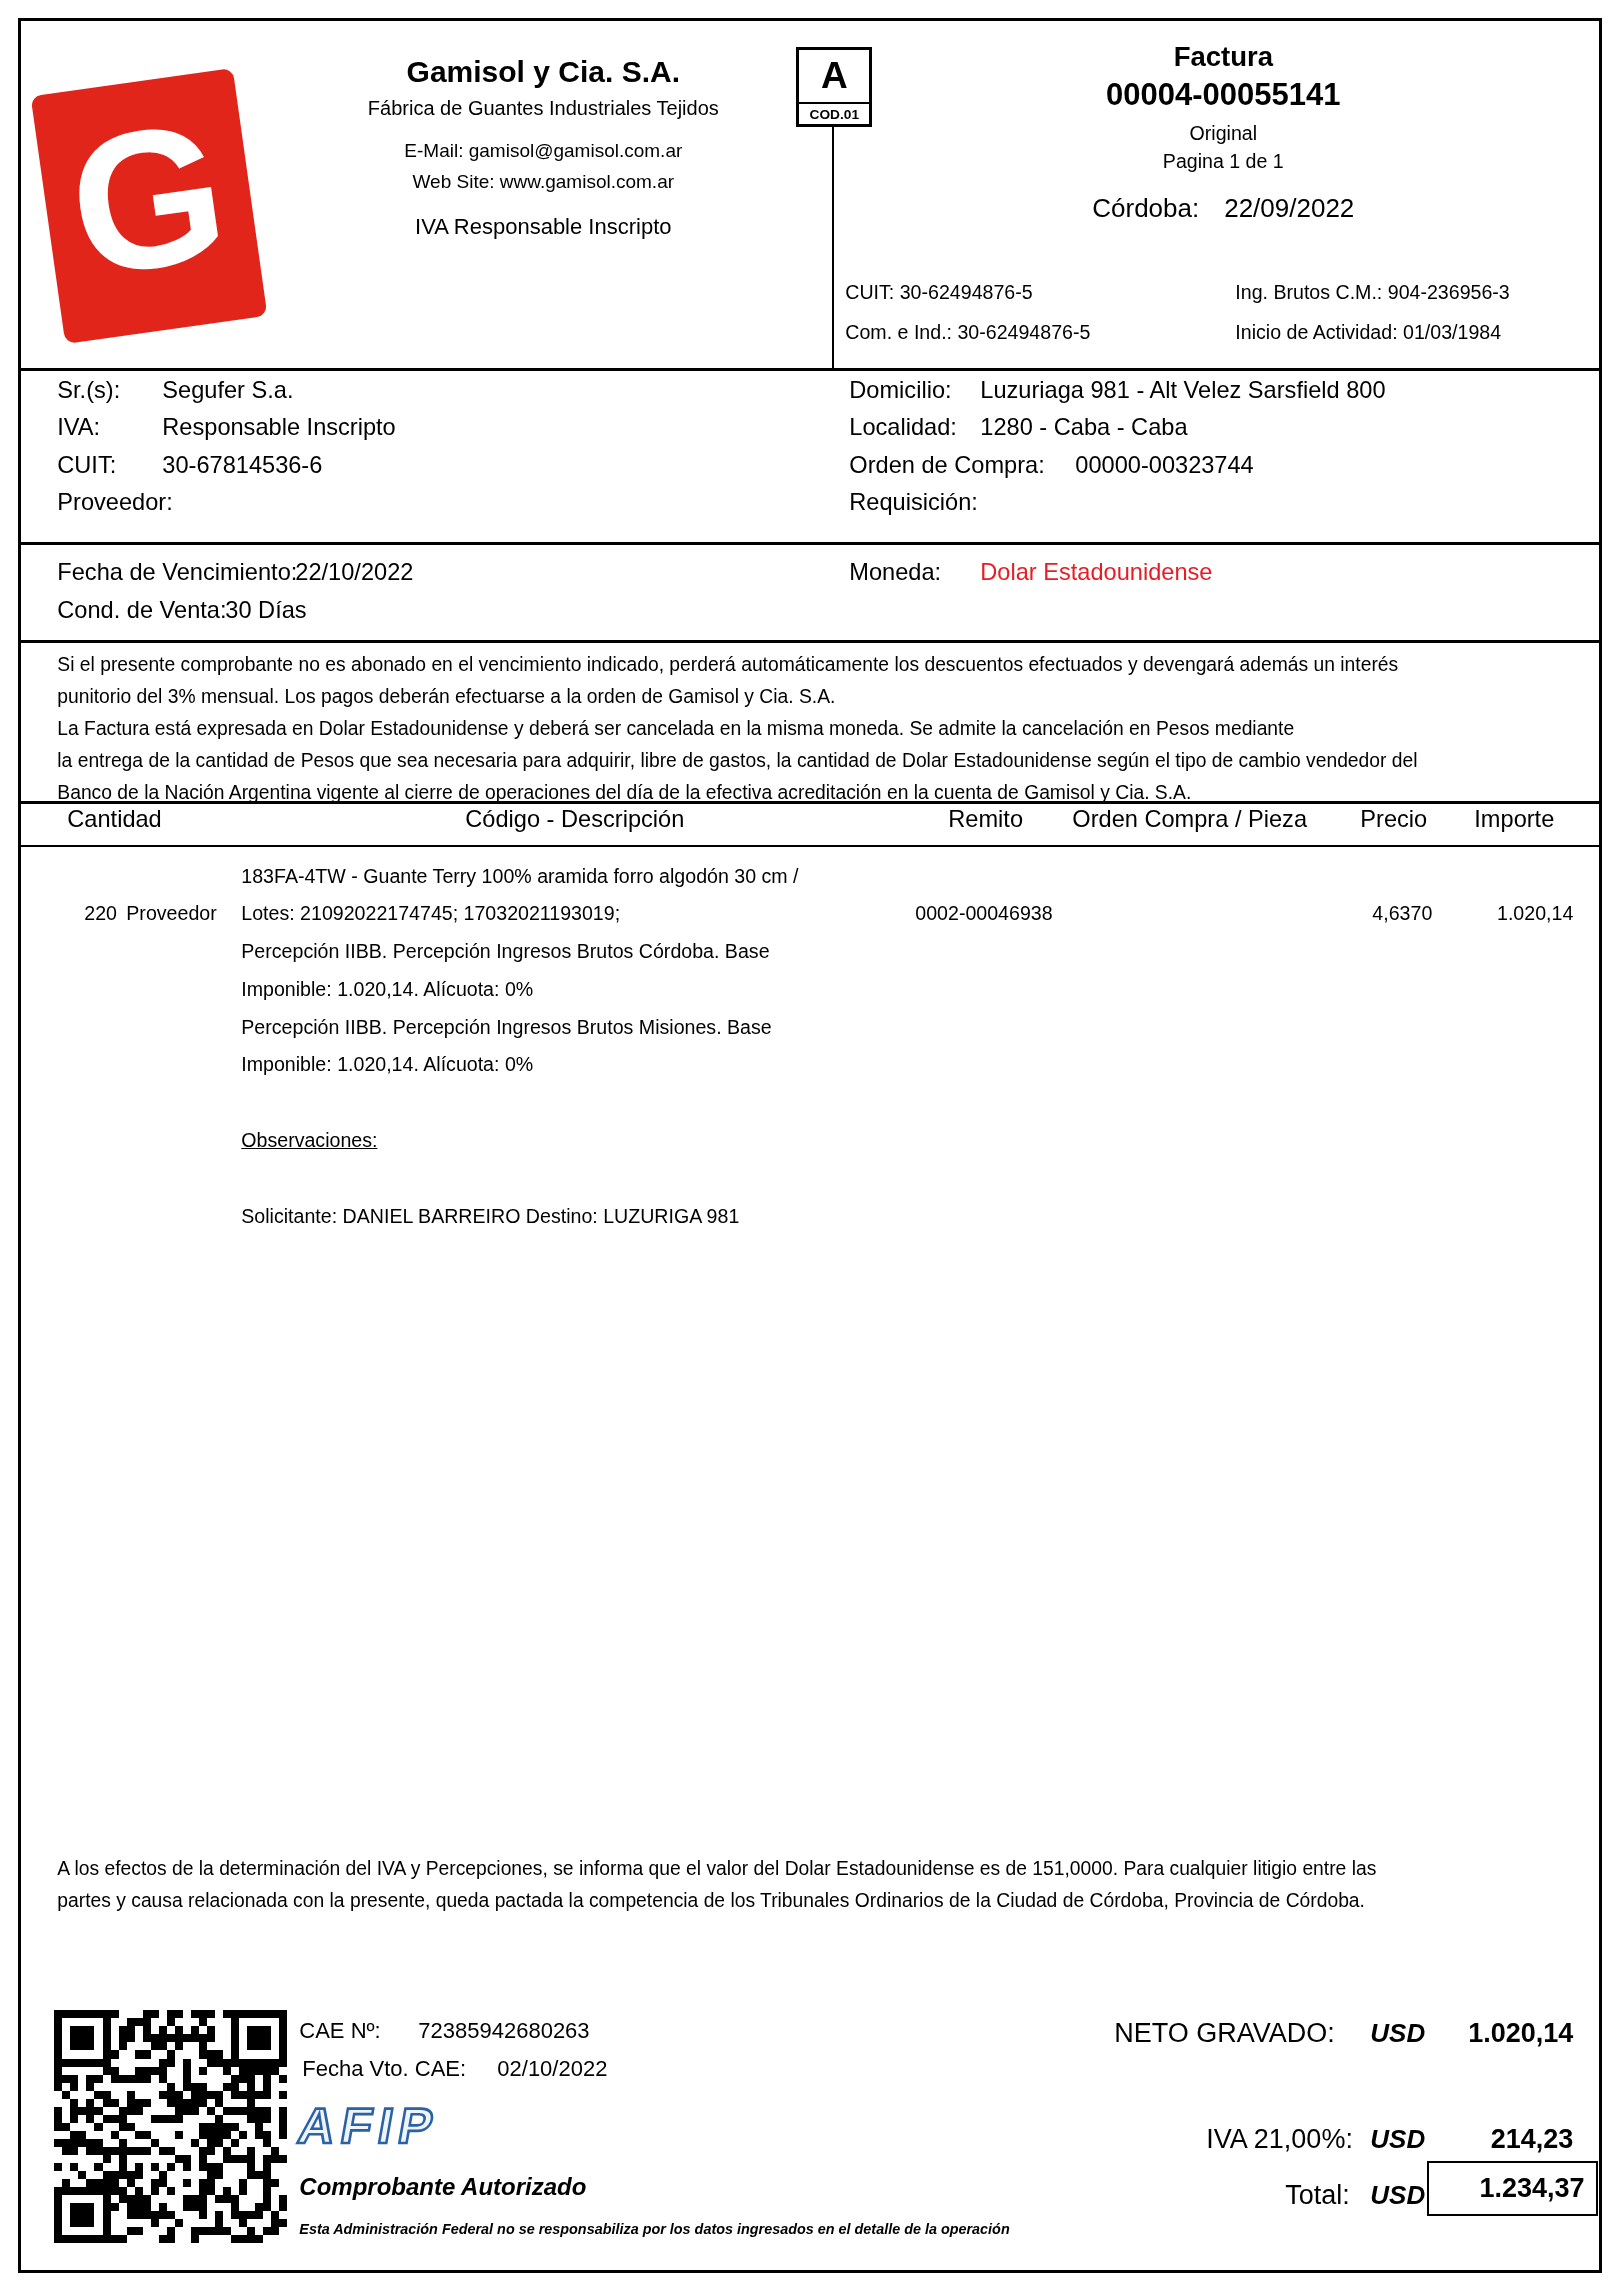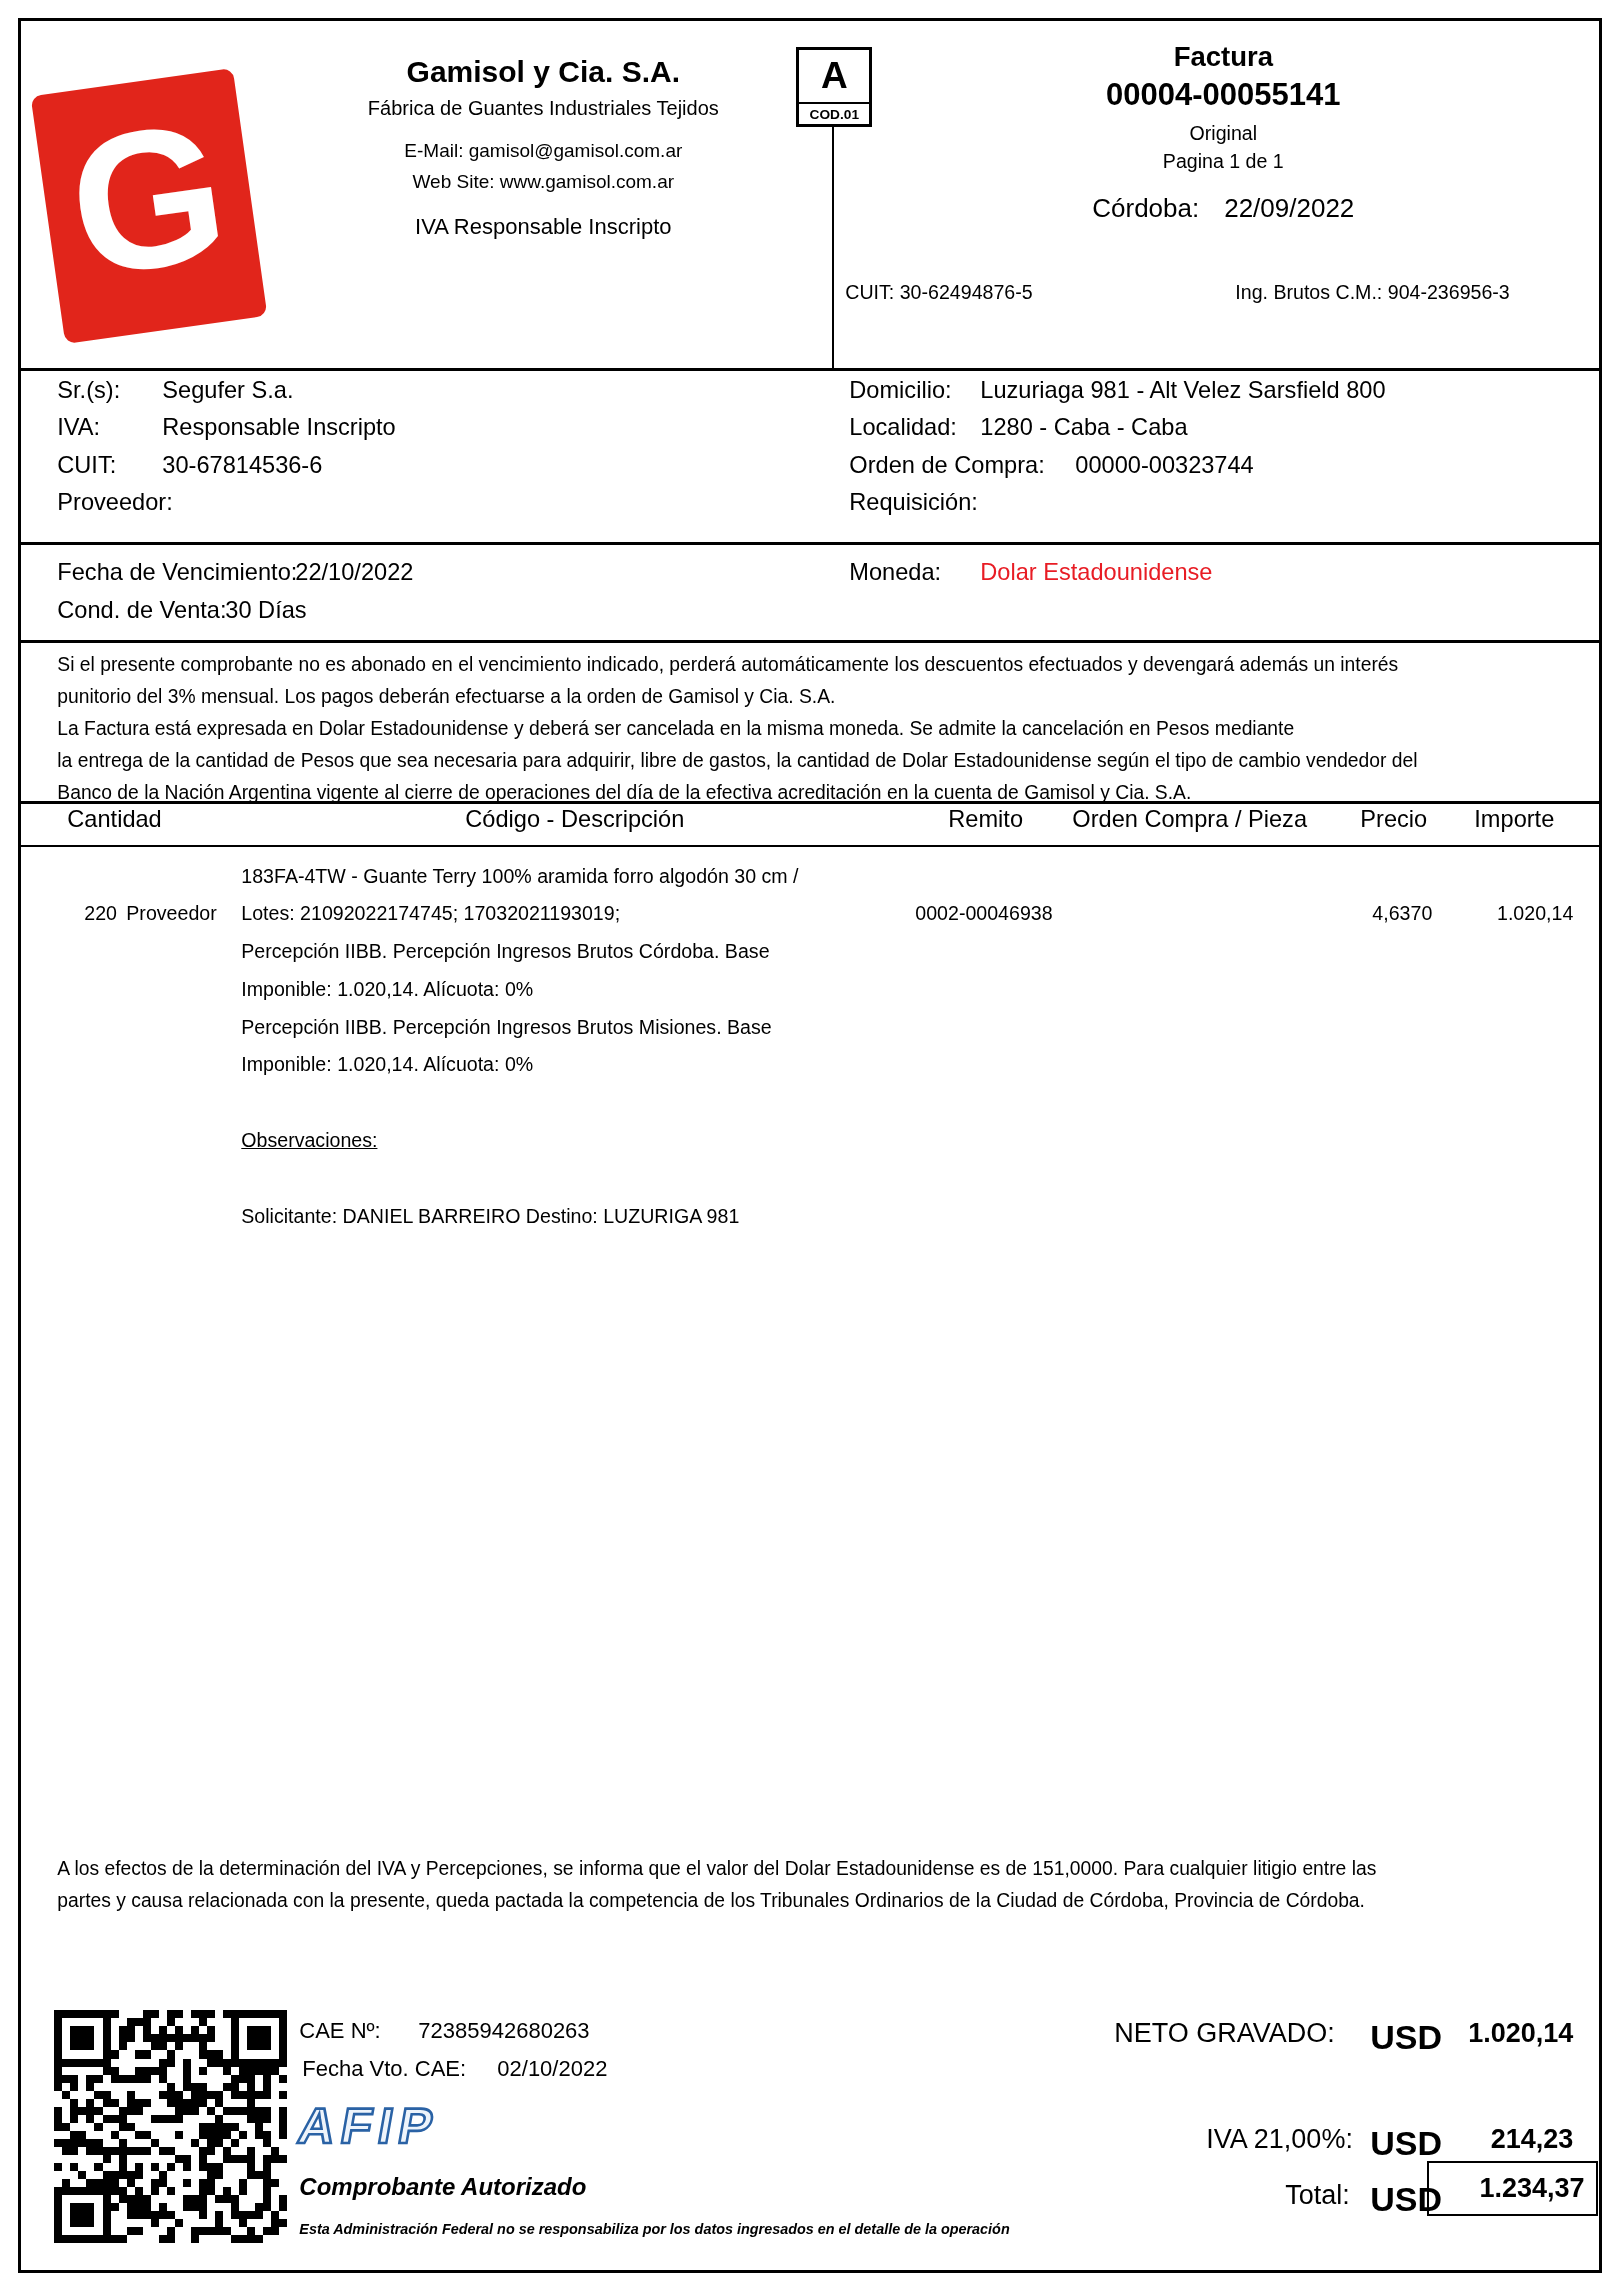--- a/index.html
+++ b/index.html
@@ -77,21 +77,21 @@
   .qr div { background:#000; }
   .cae { font-size:22px; }
   .afip-logo { position:absolute; left:278px; top:2076px; font-size:50px;
     font-weight:bold; letter-spacing:6.5px; transform:skewX(-10deg);
     color:#eef4fb; -webkit-text-stroke:2.6px #2a62a5; }
   .autorizado { position:absolute; left:278px; top:2152px; font-size:24px;
     font-weight:bold; font-style:italic; }
   .afip-small { position:absolute; left:278px; top:2200px; font-size:14.4px;
     font-weight:bold; font-style:italic; }
   .tot-label { font-size:27px; }
-  .tot-cur { font-size:34px; font-weight:bold; }
+  .tot-cur { font-size:26px; font-weight:bold;font-style:italic; }
   .tot-val { font-size:27px; font-weight:bold; }
   .total-box { position:absolute; left:1406px; top:2140px; width:171px; height:55px;
     border:2px solid #000; }
   .red { color:#e81c24; }
 </style>
 </head>
 <body>
 
 <div class="page">
   <div class="frame">
@@ -123,20 +123,24 @@
       <div class="pag">Pagina 1 de 1</div>
       <div class="daterow">
         <span>Córdoba:</span>
         <span>22/09/2022</span>
       </div>
     </div>
     <div class="ids">
       <div class="row">
         <span class="c1">CUIT: 30-62494876-5</span>
         <span class="c2">Ing. Brutos C.M.: 904-236956-3</span>
+      </div>
+      <div class="row">
+        <span class="c1">Com. e Ind.: 30-62494876-5</span>
+        <span class="c2">Inicio de Actividad: 01/03/1984</span>
       </div>
     </div>
 
     <div class="hr hr1"></div>
 
     <div class="abs f36" style="left:36px; top:356px;">
       <span>Sr.(s):</span></div>
     <div class="abs f36" style="left:141px; top:356px;">Segufer S.a.</div>
     <div class="abs f36" style="left:36px; top:393px;">IVA:</div>
     <div class="abs f36" style="left:141px; top:393px;">Responsable Inscripto</div>

